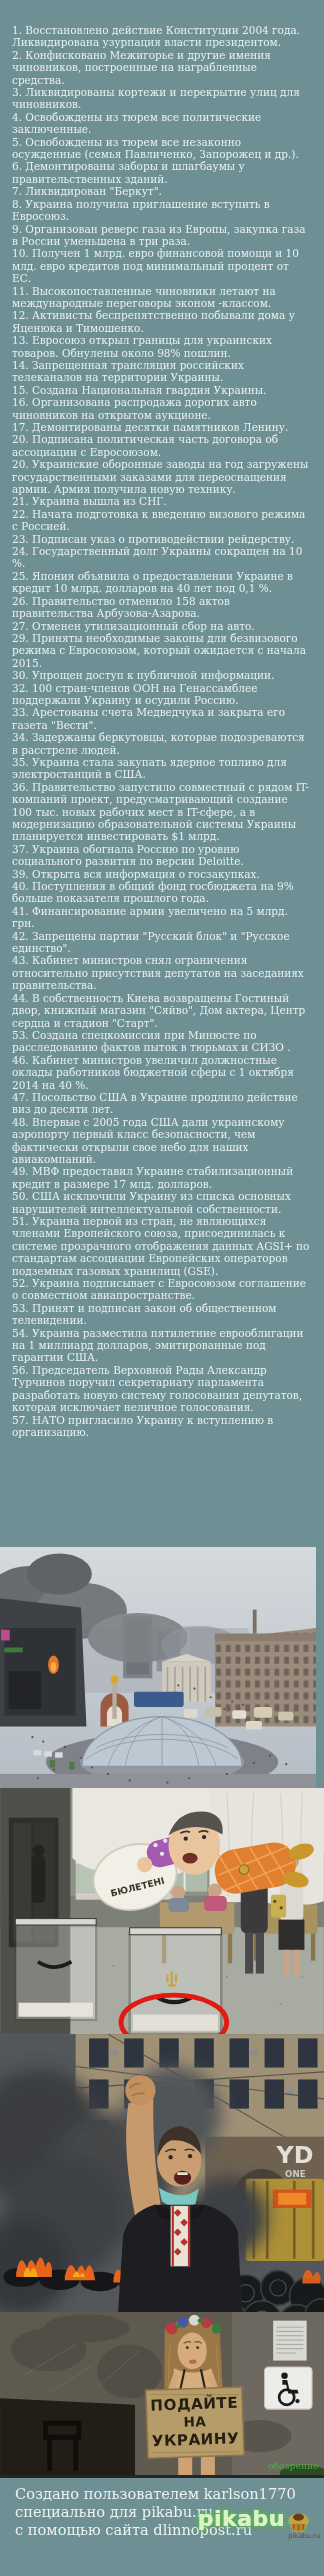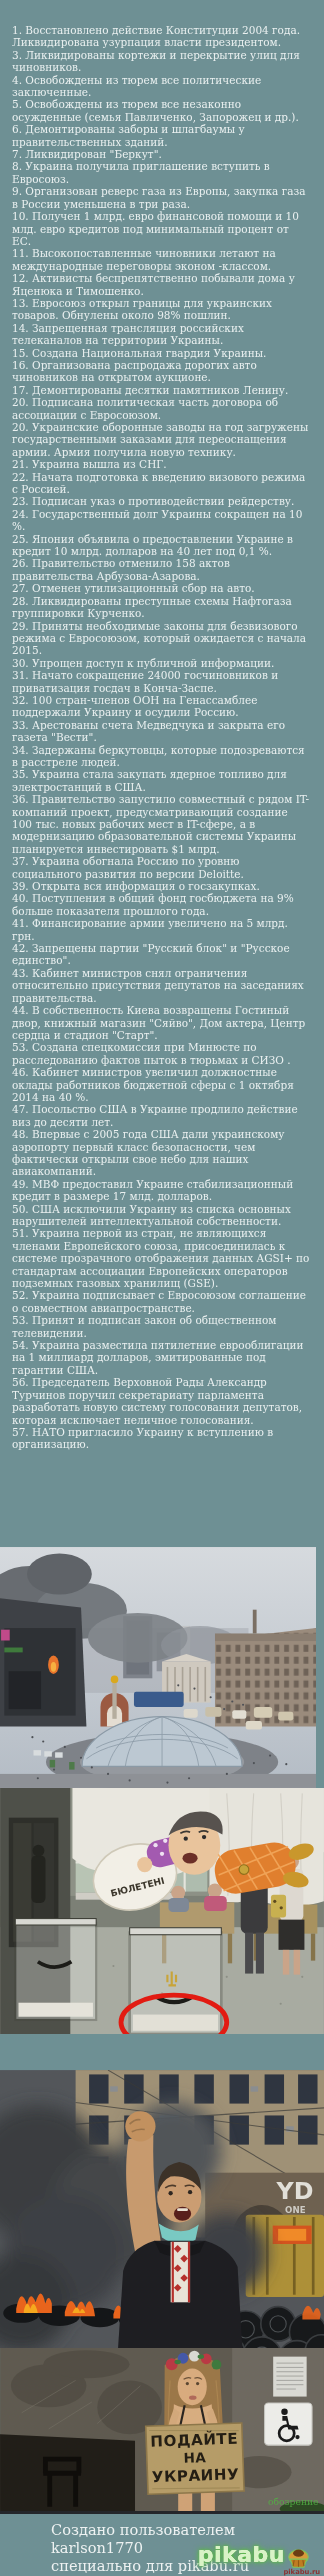--- a/index.html
+++ b/index.html
@@ -11,51 +11,52 @@
   .text-section{
     box-sizing:border-box;height:1547px;overflow:hidden;
     padding:24px 14px 0 12px;
     color:#eaf0f0;font-size:10.5px;line-height:12.4px;border-radius:13px;
   }
   .li{margin:0;}
   .photo{position:relative;overflow:hidden;font-family:"DejaVu Sans","Liberation Sans",sans-serif;}
   .photo svg{display:block;}
   #photo1{width:316px;height:241px;}
   #photo2{width:324px;height:246px;}
-  #photo3{width:324px;height:278px;margin-top:36px;}
+  #photo3{width:324px;height:278px;}
   #photo4{width:324px;height:163px;}
   .divider{width:324px;height:3.2px;background:#24262a;}
   .footer{
     box-sizing:border-box;height:68px;position:relative;
     padding:7px 0 0 15px;color:#eef2f2;
-    font-size:14.6px;line-height:18px;margin-left:36px;
+    font-size:14.6px;line-height:18px;
   }
   .pikabu-logo{
     position:absolute;right:13px;bottom:8.6px;
     display:flex;align-items:flex-start;
   }
   .plogo-text{
     font-family:"DejaVu Sans","Liberation Sans",sans-serif;
     font-weight:bold;font-size:22px;letter-spacing:0.5px;
     color:#d9f3c6;
     text-shadow:0 0 0.5px #ffffff,0 0 1.6px #6abf4e,0 0 4.3px #5cb84a,0 0 6.5px #5cb84a;
   }
   .muffin{margin-left:1.1px;margin-bottom:1.1px;}
   .pk-watermark{
     position:absolute;right:3.8px;bottom:1.6px;
     font-family:"DejaVu Sans","Liberation Sans",sans-serif;
-    font-size:6.8px;color:#8a3333;font-weight:bold;
+    font-size:6.8px;color:#8a3333;font-weight:normal;
   }
 </style>
 </head>
 <body>
 
 <div class="text-section">
   <div>
       <div class="li">1. Восстановлено действие Конституции 2004 года. Ликвидирована узурпация власти президентом.</div>
+      <div class="li">2. Конфисковано Межигорье и другие имения чиновников, построенные на награбленные средства.</div>
       <div class="li">3. Ликвидированы кортежи и перекрытие улиц для чиновников.</div>
       <div class="li">4. Освобождены из тюрем все политические заключенные.</div>
       <div class="li">5. Освобождены из тюрем все незаконно осужденные (семья Павличенко, Запорожец и др.).</div>
       <div class="li">6. Демонтированы заборы и шлагбаумы у правительственных зданий.</div>
       <div class="li">7. Ликвидирован "Беркут".</div>
       <div class="li">8. Украина получила приглашение вступить в Евросоюз.</div>
       <div class="li">9. Организован реверс газа из Европы, закупка газа в России уменьшена в три раза.</div>
       <div class="li">10. Получен 1 млрд. евро финансовой помощи и 10 млд. евро кредитов под минимальный процент от ЕС.</div>
       <div class="li">11. Высокопоставленные чиновники летают на международные переговоры эконом -классом.</div>
       <div class="li">12. Активисты беспрепятственно побывали дома у Яценюка и Тимошенко.</div>
@@ -66,24 +67,22 @@
       <div class="li">17. Демонтированы десятки памятников Ленину.</div>
       <div class="li">20. Подписана политическая часть договора об ассоциации с Евросоюзом.</div>
       <div class="li">20. Украинские оборонные заводы на год загружены государственными заказами для переоснащения армии. Армия получила новую технику.</div>
       <div class="li">21. Украина вышла из СНГ.</div>
       <div class="li">22. Начата подготовка к введению визового режима с Россией.</div>
       <div class="li">23. Подписан указ о противодействии рейдерству.</div>
       <div class="li">24. Государственный долг Украины сокращен на 10 %.</div>
       <div class="li">25. Япония объявила о предоставлении Украине в кредит 10 млрд. долларов на 40 лет под 0,1 %.</div>
       <div class="li">26. Правительство отменило 158 актов правительства Арбузова-Азарова.</div>
       <div class="li">27. Отменен утилизационный сбор на авто.</div>
-      <div class="li">28. Ликвидированы преступные схемы Нафтогаза группировки Курченко.</div>
       <div class="li">29. Приняты необходимые законы для безвизового режима с Евросоюзом, который ожидается с начала 2015.</div>
       <div class="li">30. Упрощен доступ к публичной информации.</div>
-      <div class="li">31. Начато сокращение 24000 госчиновников и приватизация госдач в Конча-Заспе.</div>
       <div class="li">32. 100 стран-членов ООН на Генассамблее поддержали Украину и осудили Россию.</div>
       <div class="li">33. Арестованы счета Медведчука и закрыта его газета "Вести".</div>
       <div class="li">34. Задержаны беркутовцы, которые подозреваются в расстреле людей.</div>
       <div class="li">35. Украина стала закупать ядерное топливо для электростанций в США.</div>
       <div class="li">36. Правительство запустило совместный с рядом IT-компаний проект, предусматривающий создание 100 тыс. новых рабочих мест в IT-сфере, а в модернизацию образовательной системы Украины планируется инвестировать $1 млрд.</div>
       <div class="li">37. Украина обогнала Россию по уровню социального развития по версии Deloitte.</div>
       <div class="li">39. Открыта вся информация о госзакупках.</div>
       <div class="li">40. Поступления в общий фонд госбюджета на 9% больше показателя прошлого года.</div>
       <div class="li">41. Финансирование армии увеличено на 5 млрд. грн.</div>
       <div class="li">42. Запрещены партии "Русский блок" и "Русское единство".</div>

